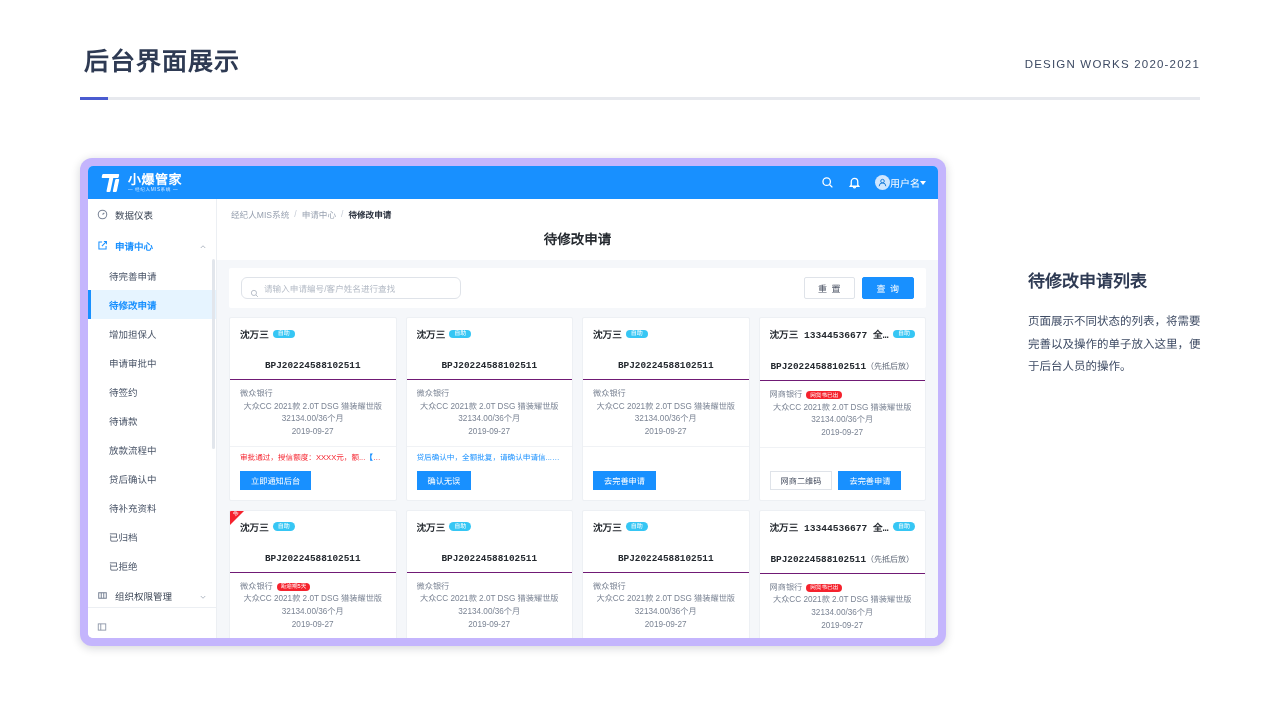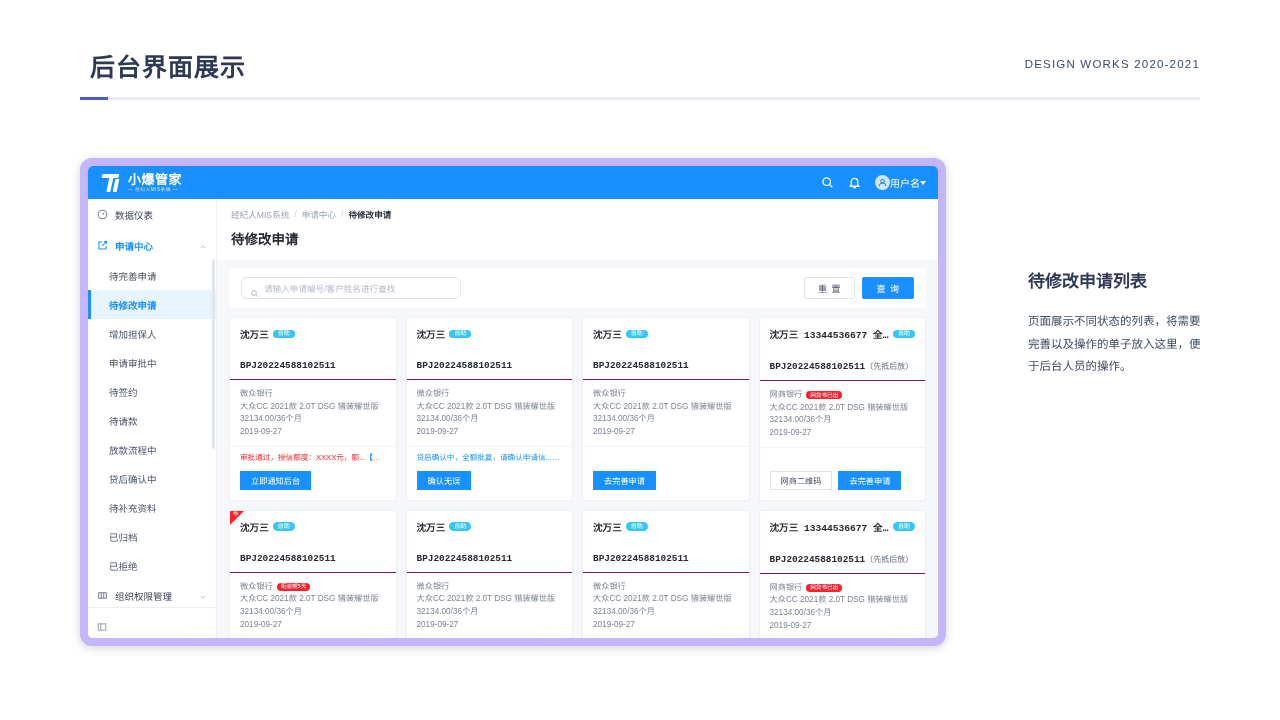--- a/index.html
+++ b/index.html
@@ -8,21 +8,21 @@
     width:1280px;height:720px;overflow:hidden;background:#ffffff;
     font-family:"Liberation Sans","DejaVu Sans",sans-serif;
     -webkit-font-smoothing:antialiased;
   }
   .page{position:relative;width:1280px;height:720px;}
 
   
   .slide-head{position:absolute;left:80px;top:40px;width:1120px;}
   .slide-title{
     font-size:25px;font-weight:bold;color:#2e3a53;letter-spacing:1px;
-    margin:10px;line-height:34px;
+    margin:4px;line-height:34px;
   }
   .slide-right{
     position:absolute;right:0;top:18px;font-size:11.5px;color:#3d4a63;
     letter-spacing:1.2px;font-weight:500;
   }
   .rule{
     position:absolute;left:80px;top:97px;width:1120px;height:3px;background:#e7e9ee;
   }
   .rule-accent{
     position:absolute;left:80px;top:97px;width:28px;height:3px;background:#4a5bd0;
@@ -106,21 +106,21 @@
     position:absolute;right:1.5px;top:60px;width:2.5px;height:190px;
     background:#e2e6ec;border-radius:2px;
   }
   .side-foot{
     border-top:1px solid #eceff3;height:30px;display:flex;align-items:center;padding-left:9px;
   }
   .collapse-ic{width:10px;height:10px;}
   .collapse-ic svg{width:100%;height:100%;fill:none;stroke:#8a94a6;stroke-width:1.4;}
 
   
-  .main{flex:1;min-width:0;display:flex;flex-direction:column;background:#f5f7fa;}
+  .main{flex:1;min-width:0;display:flex;flex-direction:column;background:#f5f7fa;text-align:center;}
   .crumb-wrap{background:#fff;padding:9px 14px 0 14px;}
   .crumb{font-size:8.6px;color:#98a1b0;display:flex;align-items:center;gap:5px;}
   .crumb .sep{color:#c6ccd6;}
   .crumb .cur{color:#2c3340;font-weight:bold;}
   .page-title{
     background:#fff;font-size:13.5px;font-weight:bold;color:#24292f;
     padding:8px 14px 12px 14px;
   }
 
   .filter-bar{

